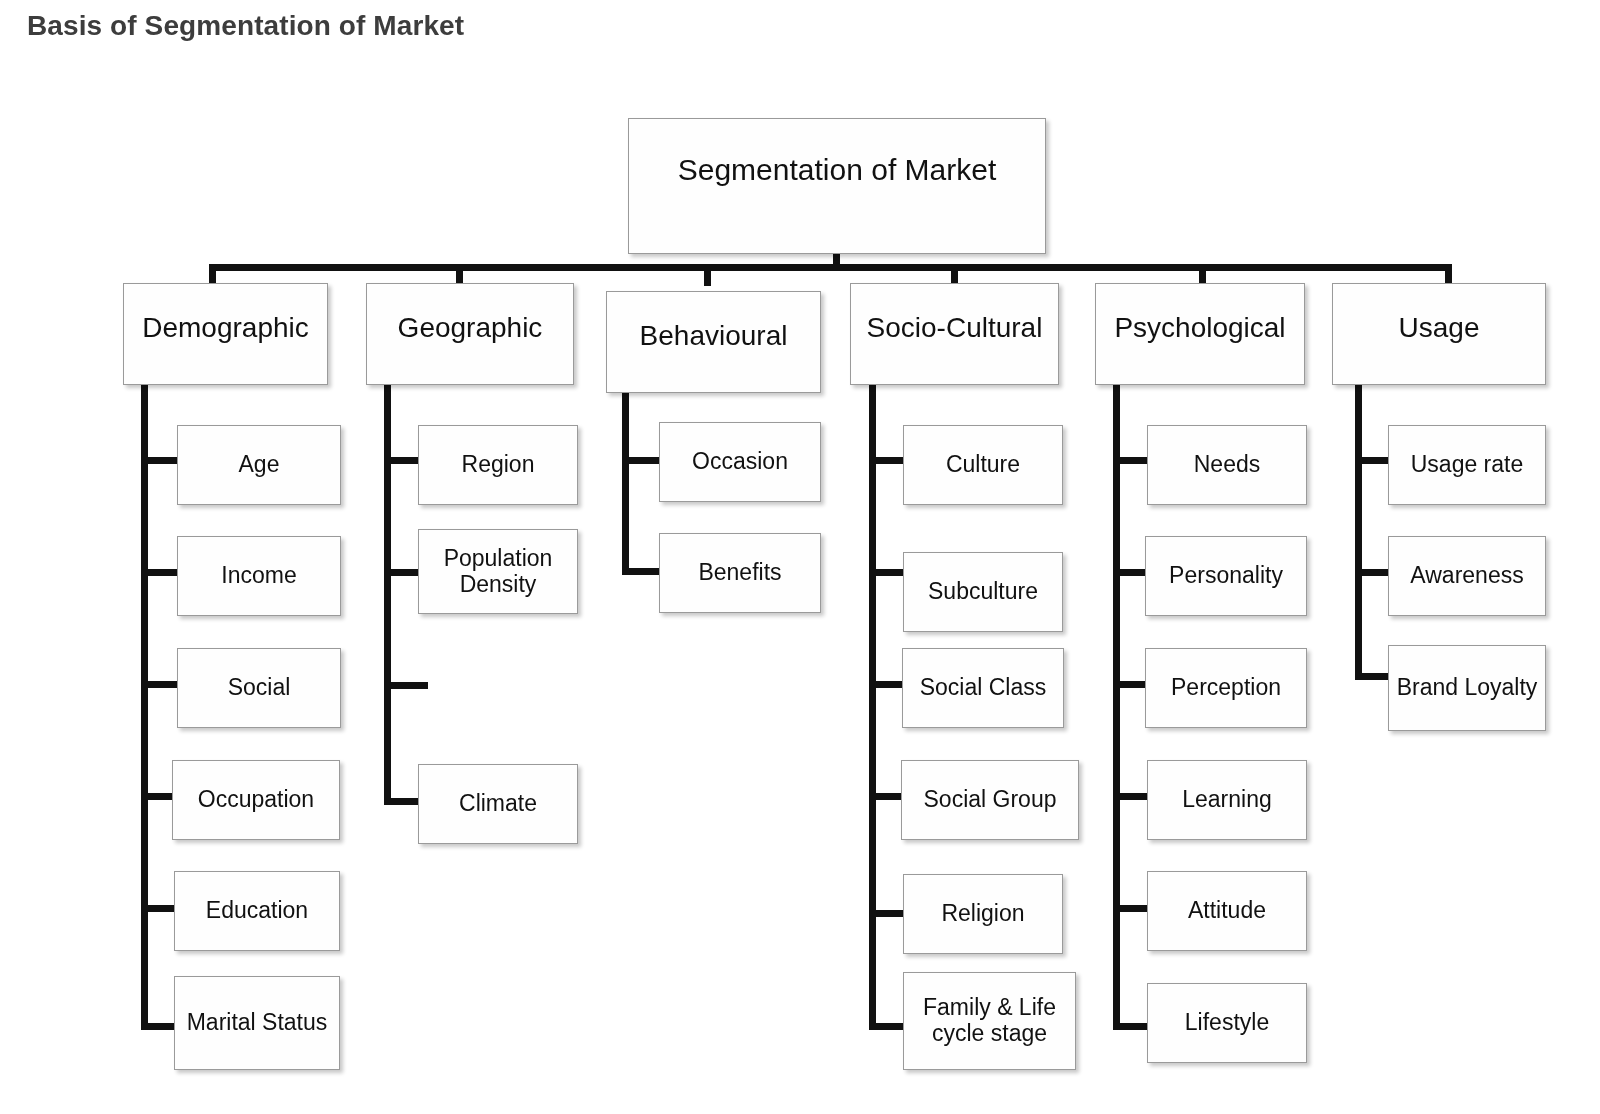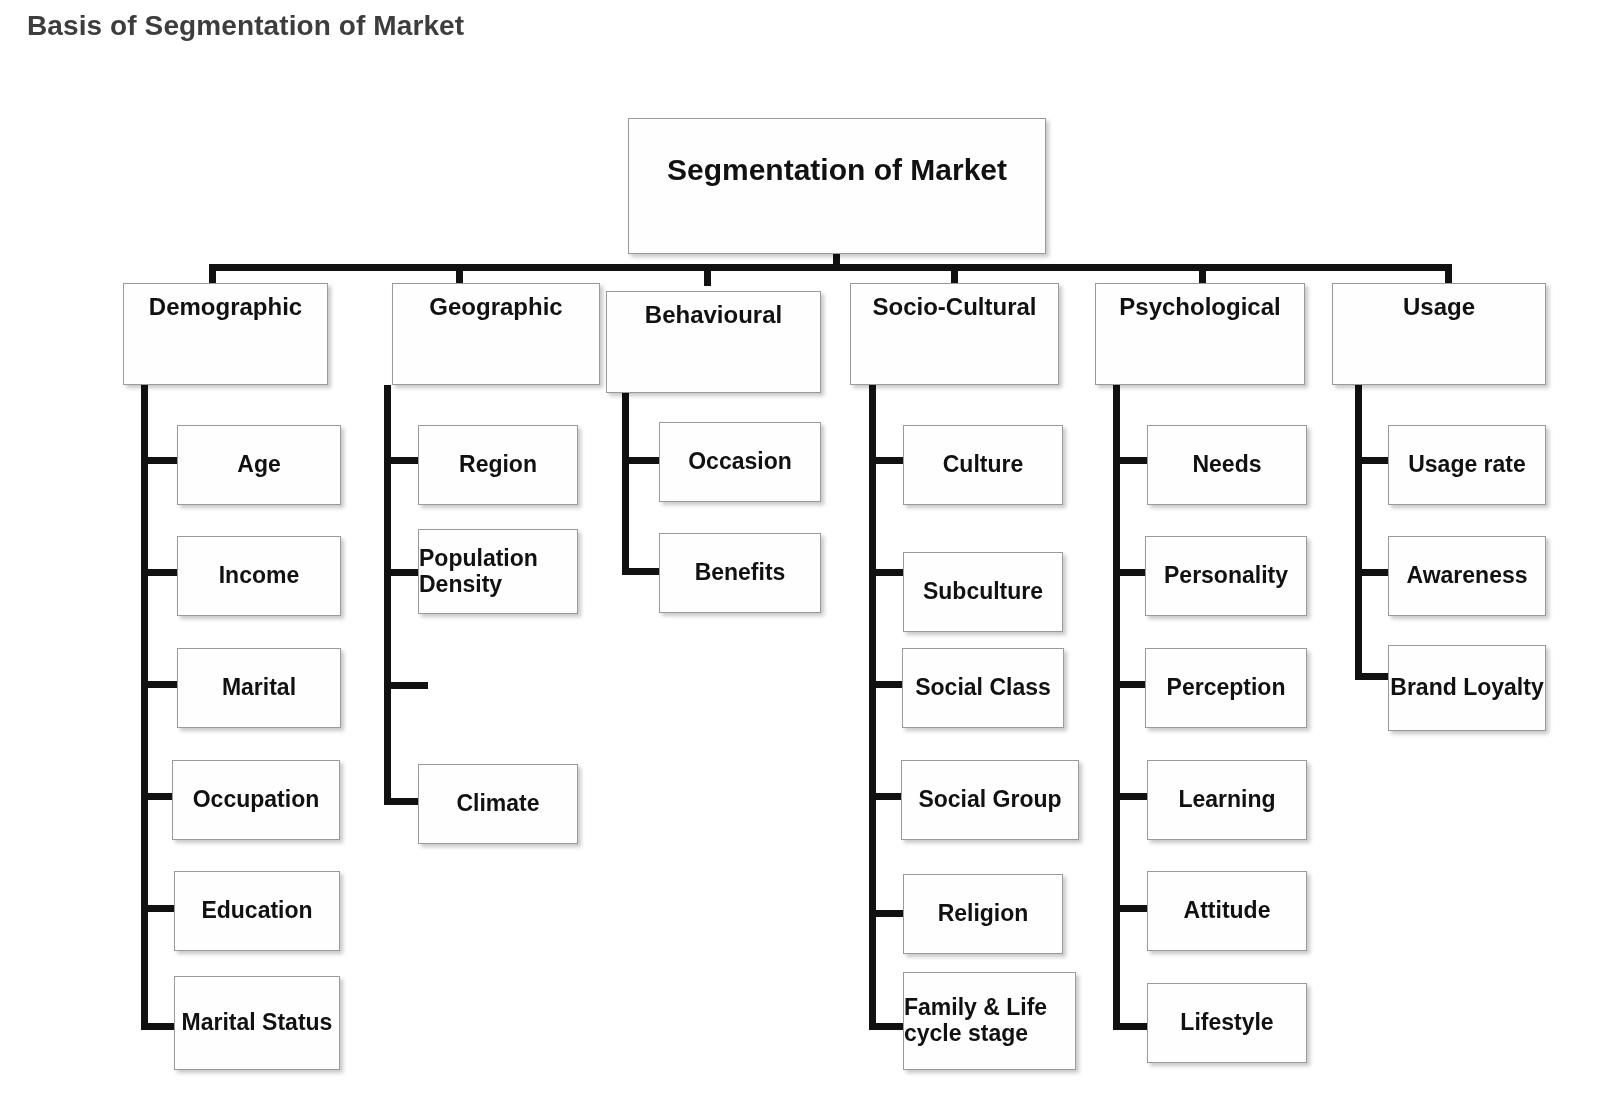--- a/index.html
+++ b/index.html
@@ -35,35 +35,35 @@
   
   .node {
     position: absolute;
     box-sizing: border-box;
     background: #fefefe;
     border: 1px solid #9a9a9a;
     box-shadow: 3px 3px 4px rgba(0,0,0,0.22);
     display: flex;
     align-items: center;
     justify-content: center;
-    text-align: left;
+    text-align: center;
     color: #111111;
-    font-weight: bold;
+    font-weight: normal;
     line-height: 1.12;
     z-index: 3;
   }
   .node-root {
     font-size: 30px;
     align-items: flex-start;
     padding-top: 34px;
   }
   .node-l2 {
-    font-size: 24px;
+    font-size: 28px;
     align-items: flex-start;
-    padding-top: 10px;
+    padding-top: 28px;
   }
   .node-l3 {
     font-size: 23px;
   }
 
   
   .lineH, .lineV {
     position: absolute;
     background: #111111;
     z-index: 1;
@@ -97,21 +97,21 @@
   <div class="lineV" style="left:209px; top:264px; height:22px;"></div>
   <div class="lineV" style="left:456px; top:264px; height:22px;"></div>
   <div class="lineV" style="left:704px; top:264px; height:22px;"></div>
   <div class="lineV" style="left:951px; top:264px; height:22px;"></div>
   <div class="lineV" style="left:1199px; top:264px; height:22px;"></div>
   <div class="lineV" style="left:1445px; top:264px; height:22px;"></div>
 
   <div class="node node-l2" style="left:123px; top:283px; width:205px; height:102px;">
     <span>Demographic</span>
   </div>
-  <div class="node node-l2" style="left:366px; top:283px; width:208px; height:102px;margin-left:26px;">
+  <div class="node node-l2" style="left:366px; top:283px; width:208px; height:102px;">
     <span>Geographic</span>
   </div>
   <div class="node node-l2" style="left:606px; top:291px; width:215px; height:102px;">
     <span>Behavioural</span>
   </div>
   <div class="node node-l2" style="left:850px; top:283px; width:209px; height:102px;">
     <span>Socio-Cultural</span>
   </div>
   <div class="node node-l2" style="left:1095px; top:283px; width:210px; height:102px;">
     <span>Psychological</span>
@@ -128,21 +128,21 @@
     <span>Age</span>
   </div>
 
   <div class="lineH" style="left:141px; top:569px; width:40px;"></div>
   <div class="node node-l3" style="left:177px; top:536px; width:164px; height:80px;">
     <span>Income</span>
   </div>
 
   <div class="lineH" style="left:141px; top:681px; width:40px;"></div>
   <div class="node node-l3" style="left:177px; top:648px; width:164px; height:80px;">
-    <span>Marital</span>
+    <span>Social</span>
   </div>
 
   <div class="lineH" style="left:141px; top:793px; width:40px;"></div>
   <div class="node node-l3" style="left:172px; top:760px; width:168px; height:80px;">
     <span>Occupation</span>
   </div>
 
   <div class="lineH" style="left:141px; top:905px; width:40px;"></div>
   <div class="node node-l3" style="left:174px; top:871px; width:166px; height:80px;">
     <span>Education</span>

